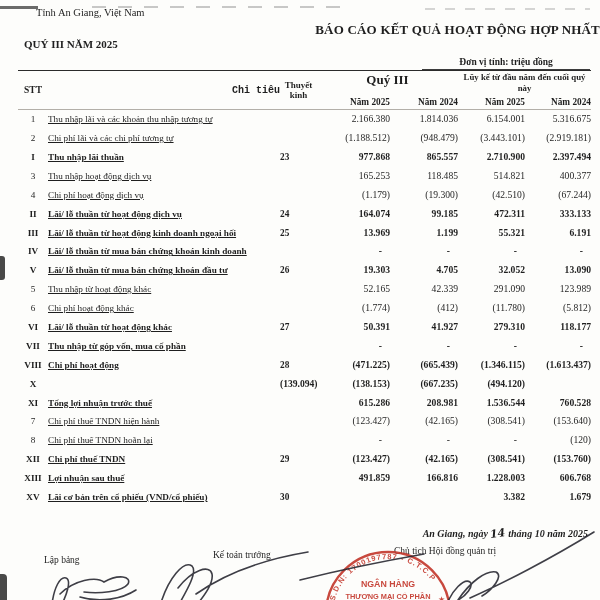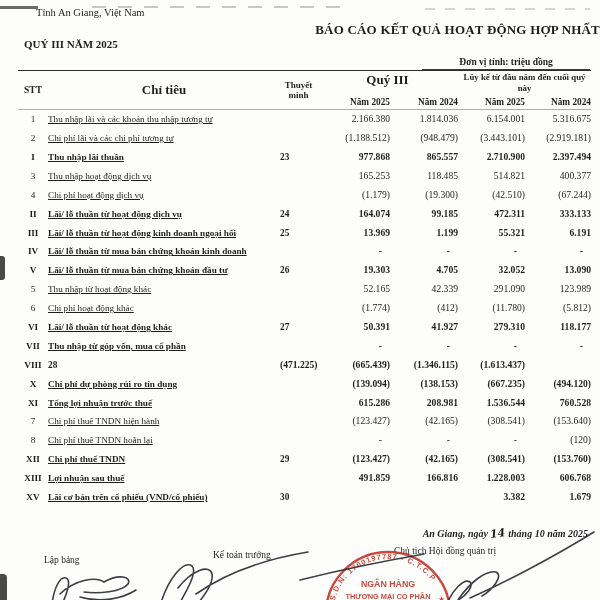--- a/index.html
+++ b/index.html
@@ -27,21 +27,21 @@
   .unit{font-size:9.5px;font-weight:bold;line-height:11px;}
 
   
   .tbl{margin-left:18px;width:573px;}
   .thead{
     display:grid;grid-template-columns:30px 232px 37px 141px 133px;
     border-top:1.6px solid #2b2b2b;border-bottom:1px solid #b3afa8;
     height:38px;font-weight:bold;
   }
   .h-stt{align-self:center;text-align:center;font-size:9.5px;}
-  .h-chitieu{align-self:center;text-align:center;font-size:13px;}
+  .h-chitieu{align-self:center;text-align:right;font-size:10px;font-family:Liberation Mono, monospace;}
   .h-note{align-self:center;text-align:center;font-size:9px;line-height:10.5px;white-space:pre-line;}
   .h-group{display:flex;flex-direction:column;justify-content:space-between;height:100%;}
   .g-label{text-align:center;font-size:13px;line-height:10.5px;margin-top:4px;}
   .g-label.small{font-size:8.8px;margin-top:1px;}
   .g-years{display:grid;}
   .g-years.q3{grid-template-columns:73px 68px;}
   .g-years.ck{grid-template-columns:67px 66px;}
   .g-years span{text-align:right;font-size:9.3px;padding-bottom:2px;}
 
   .tbody{}
@@ -84,21 +84,21 @@
   <div class="subtitle">QUÝ III NĂM 2025</div>
   <div class="unit-wrap">
     <span class="unit">Đơn vị tính: triệu đồng</span>
   </div>
 
   <div class="tbl">
     <div class="thead">
       <div class="h-stt">STT</div>
       <div class="h-chitieu">Chỉ tiêu</div>
       <div class="h-note">Thuyết
-minh</div>
+kinh</div>
       <div class="h-group">
         <div class="g-label">Quý III</div>
         <div class="g-years q3">
           <span>Năm 2025</span>
           <span>Năm 2024</span>
         </div>
       </div>
       <div class="h-group">
         <div class="g-label small">Lũy kế từ đầu năm đến cuối quý này</div>
         <div class="g-years ck">
@@ -233,31 +233,31 @@
       <div class="cell label">Thu nhập từ góp vốn, mua cổ phần</div>
       <div class="cell note"></div>
       <div class="cell num dash">-</div>
       <div class="cell num dash">-</div>
       <div class="cell num dash">-</div>
       <div class="cell num dash">-</div>
     </div>
 
     <div class="row bold">
       <div class="cell stt">VIII</div>
+      <div class="cell label">Chi phí hoạt động</div>
       <div class="cell note">28</div>
       <div class="cell num">(471.225)</div>
       <div class="cell num">(665.439)</div>
       <div class="cell num">(1.346.115)</div>
       <div class="cell num">(1.613.437)</div>
     </div>
 
 
     <div class="row bold">
       <div class="cell stt">X</div>
-      <div class="cell label">Chi phí dự phòng rủi ro tín dụng</div>
       <div class="cell note"></div>
       <div class="cell num">(139.094)</div>
       <div class="cell num">(138.153)</div>
       <div class="cell num">(667.235)</div>
       <div class="cell num">(494.120)</div>
     </div>
 
     <div class="row bold">
       <div class="cell stt">XI</div>
       <div class="cell label">Tổng lợi nhuận trước thuế</div>

